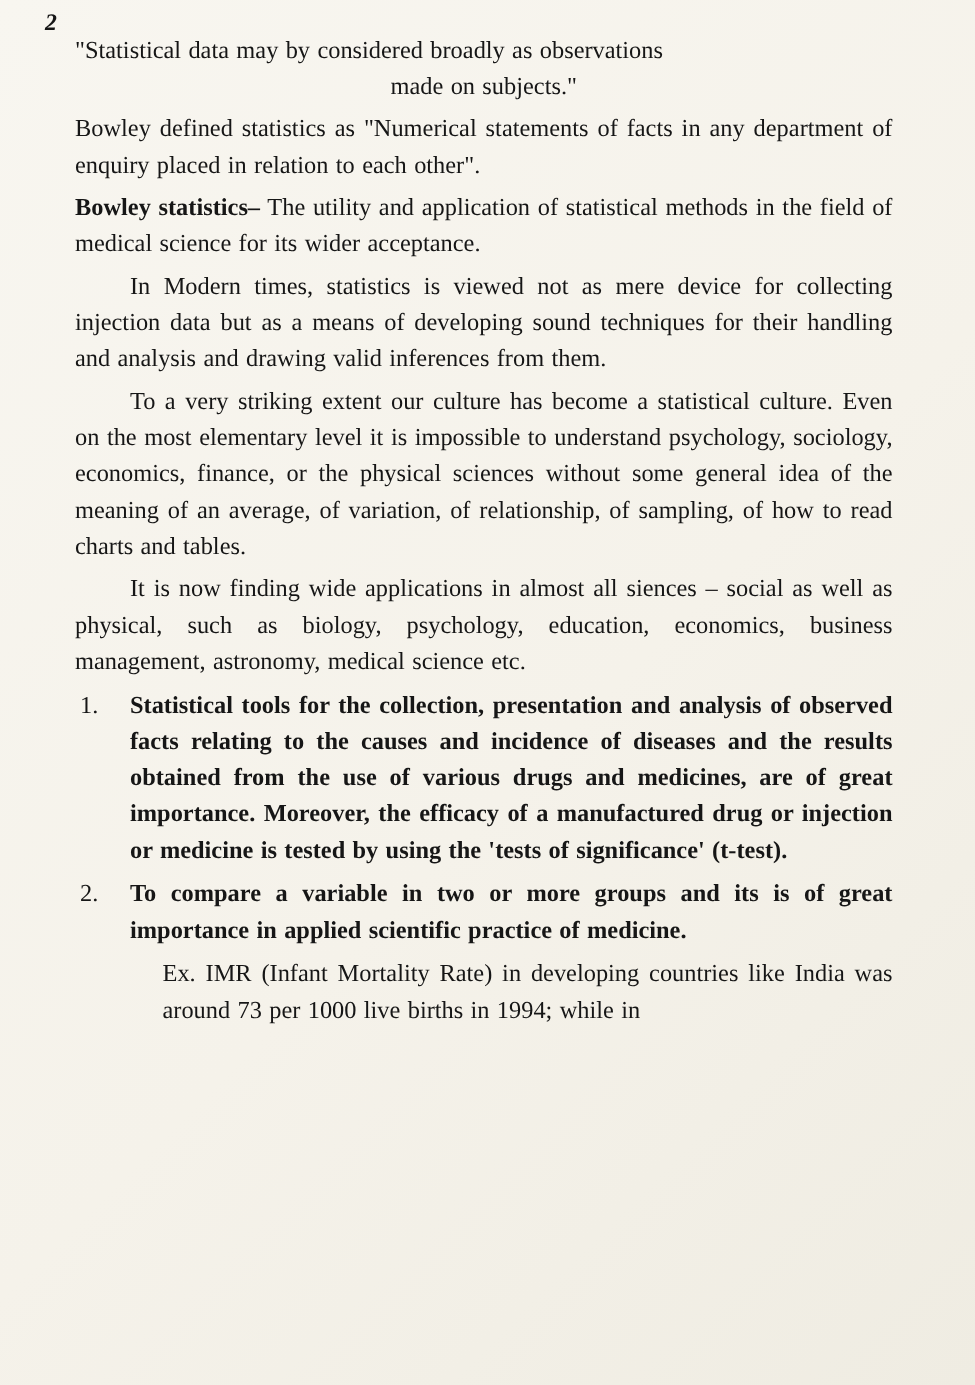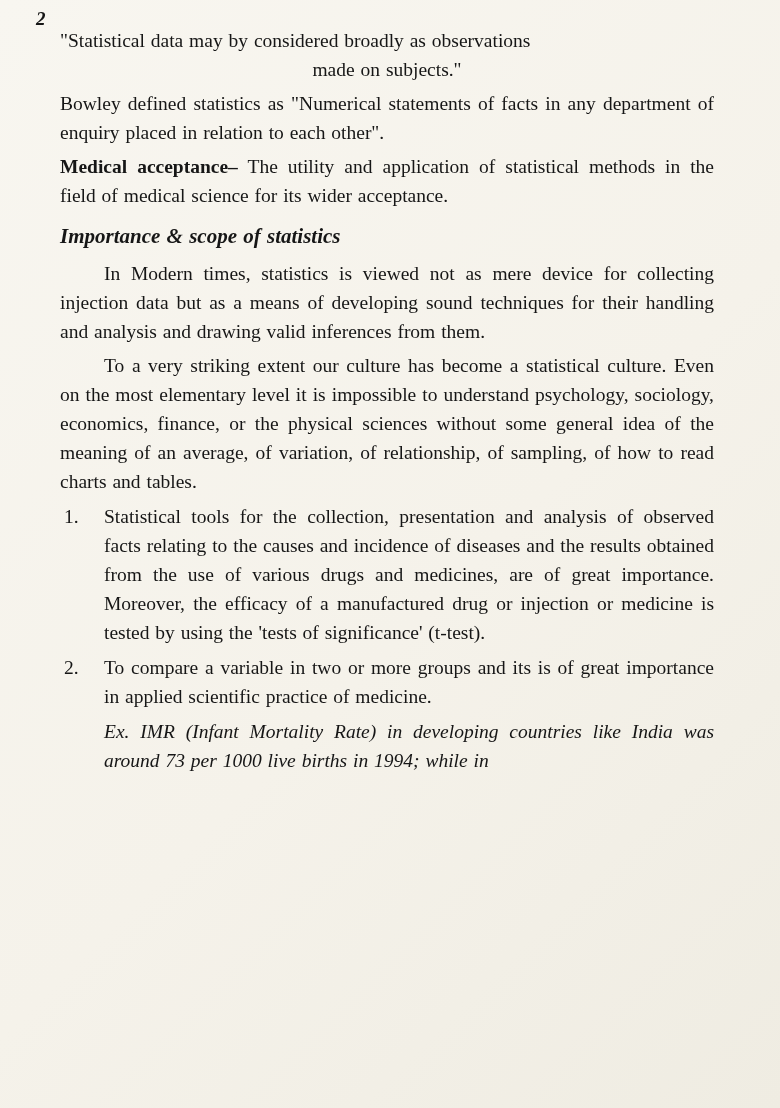--- a/index.html
+++ b/index.html
@@ -53,54 +53,54 @@
   }
   .list-number {
     flex: 0 0 44px;
     box-sizing: border-box;
     padding-left: 4px;
   }
   .list-text {
     flex: 1;
     text-align: justify;
     word-spacing: 1px;
+    font-weight: bold;
   }
   .example-para {
-    margin: 6px 0 0 44px;
+    margin: 6px 0 0 70px;
     text-align: justify;
     word-spacing: 1px;
-    font-style: italic;
   }
 </style>
 </head>
 <body>
 
 <div class="page">
 
   <div class="header">
     <span class="page-number">2</span>
   </div>
 
   <div class="body-text">
 
     <div class="quote">
       <div>"Statistical data may by considered broadly as observations</div>
       <div class="quote-line2">made on subjects."</div>
     </div>
 
     <p class="para">Bowley defined statistics as "Numerical statements of facts in any department of enquiry placed in relation to each other".</p>
 
-    <p class="para"><span class="lead-bold">Medical acceptance–</span><span> The utility and application of statistical methods in the field of medical science for its wider acceptance.</span></p>
+    <p class="para"><span class="lead-bold">Bowley statistics–</span><span> The utility and application of statistical methods in the field of medical science for its wider acceptance.</span></p>
 
-    <h2 class="section">Importance &amp; scope of statistics</h2>
 
     <p class="para indent">In Modern times, statistics is viewed not as mere device for collecting injection data but as a means of developing sound techniques for their handling and analysis and drawing valid inferences from them.</p>
 
     <p class="para indent">To a very striking extent our culture has become a statistical culture. Even on the most elementary level it is impossible to understand psychology, sociology, economics, finance, or the physical sciences without some general idea of the meaning of an average, of variation, of relationship, of sampling, of how to read charts and tables.</p>
 
+    <p class="para indent">It is now finding wide applications in almost all siences – social as well as physical, such as biology, psychology, education, economics, business management, astronomy, medical science etc.</p>
 
 
 
     <div class="list-item">
       <div class="list-number">1.</div>
       <div class="list-text">Statistical tools for the collection, presentation and analysis of observed facts relating to the causes and incidence of diseases and the results obtained from the use of various drugs and medicines, are of great importance. Moreover, the efficacy of a manufactured drug or injection or medicine is tested by using the 'tests of significance' (t-test).</div>
     </div>
 
     <div class="list-item">
       <div class="list-number">2.</div>

